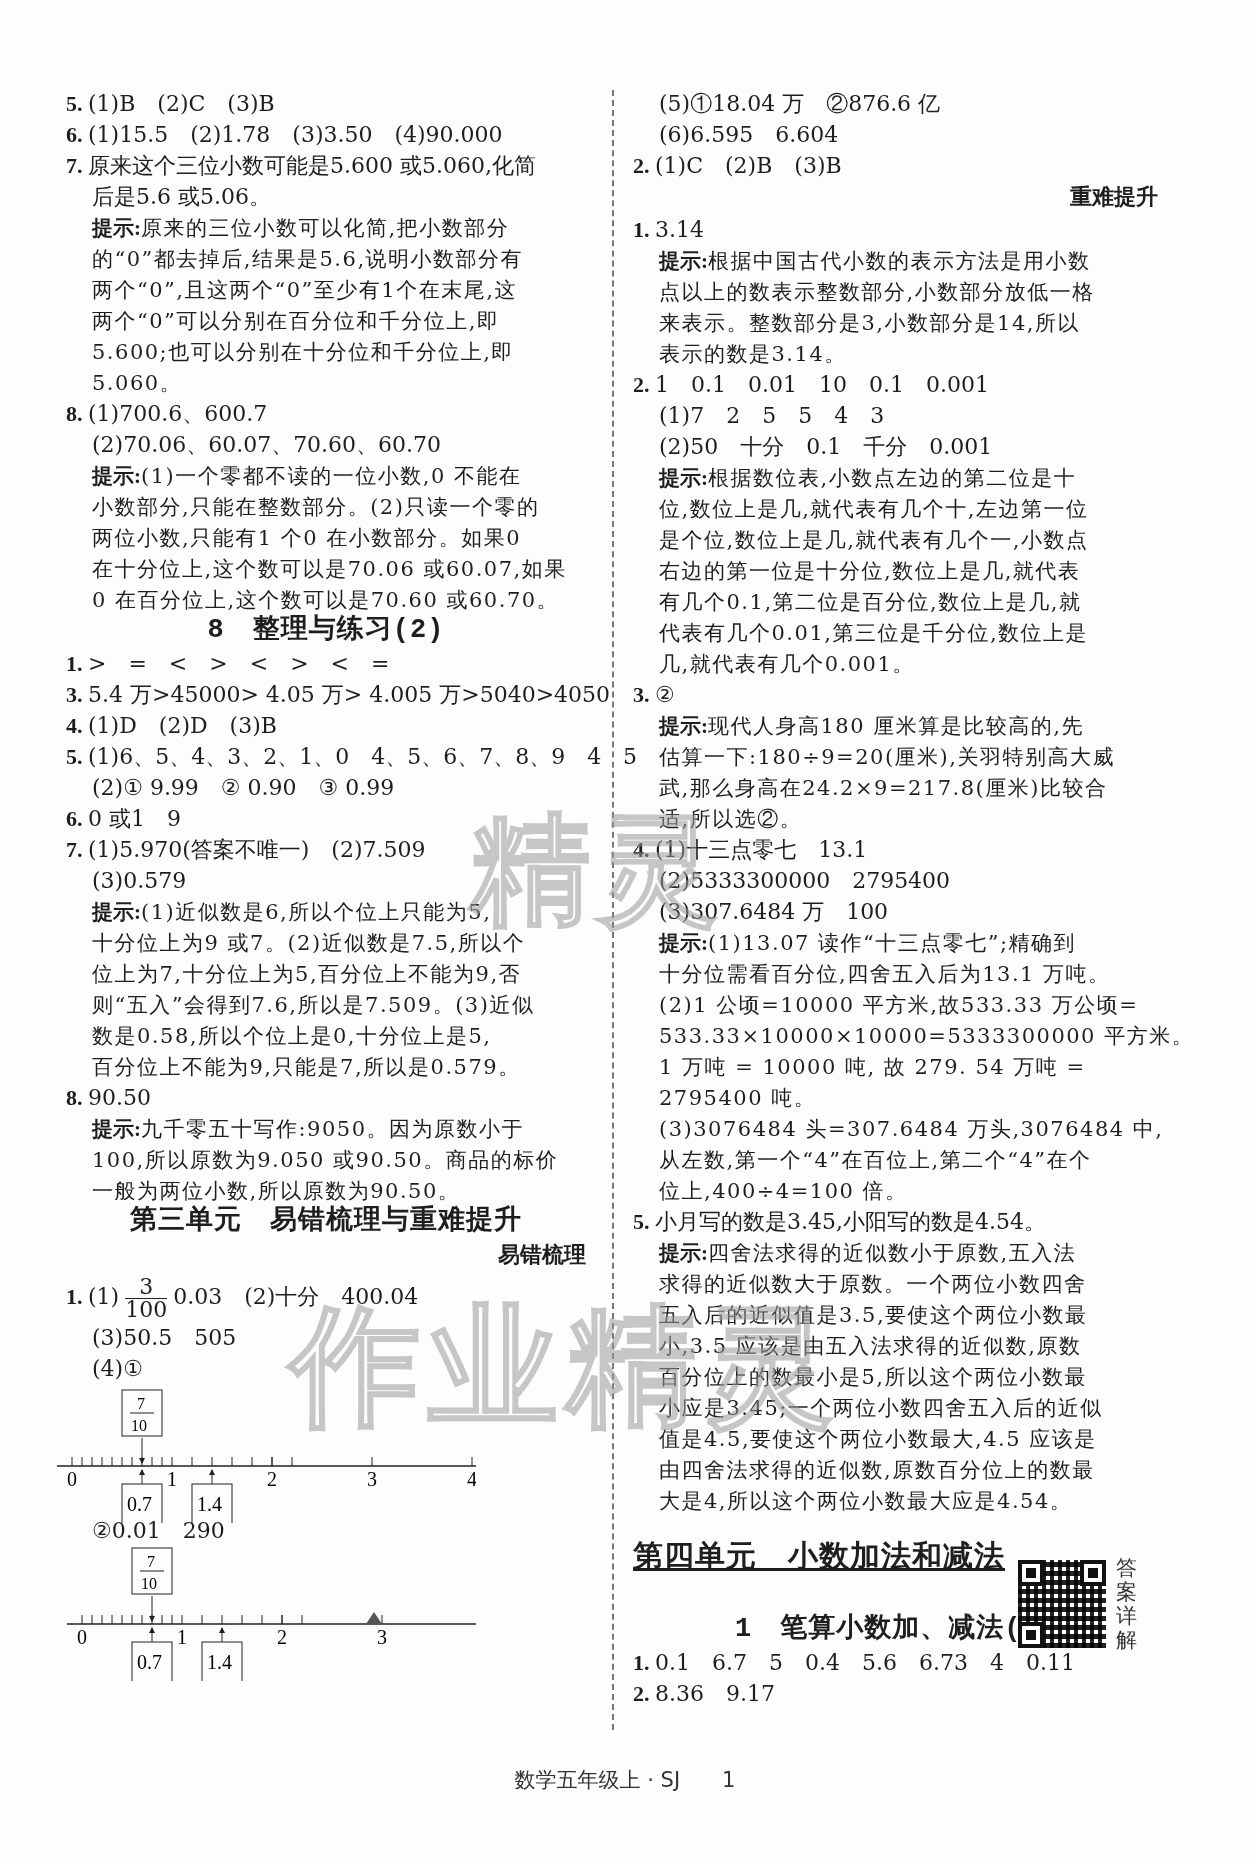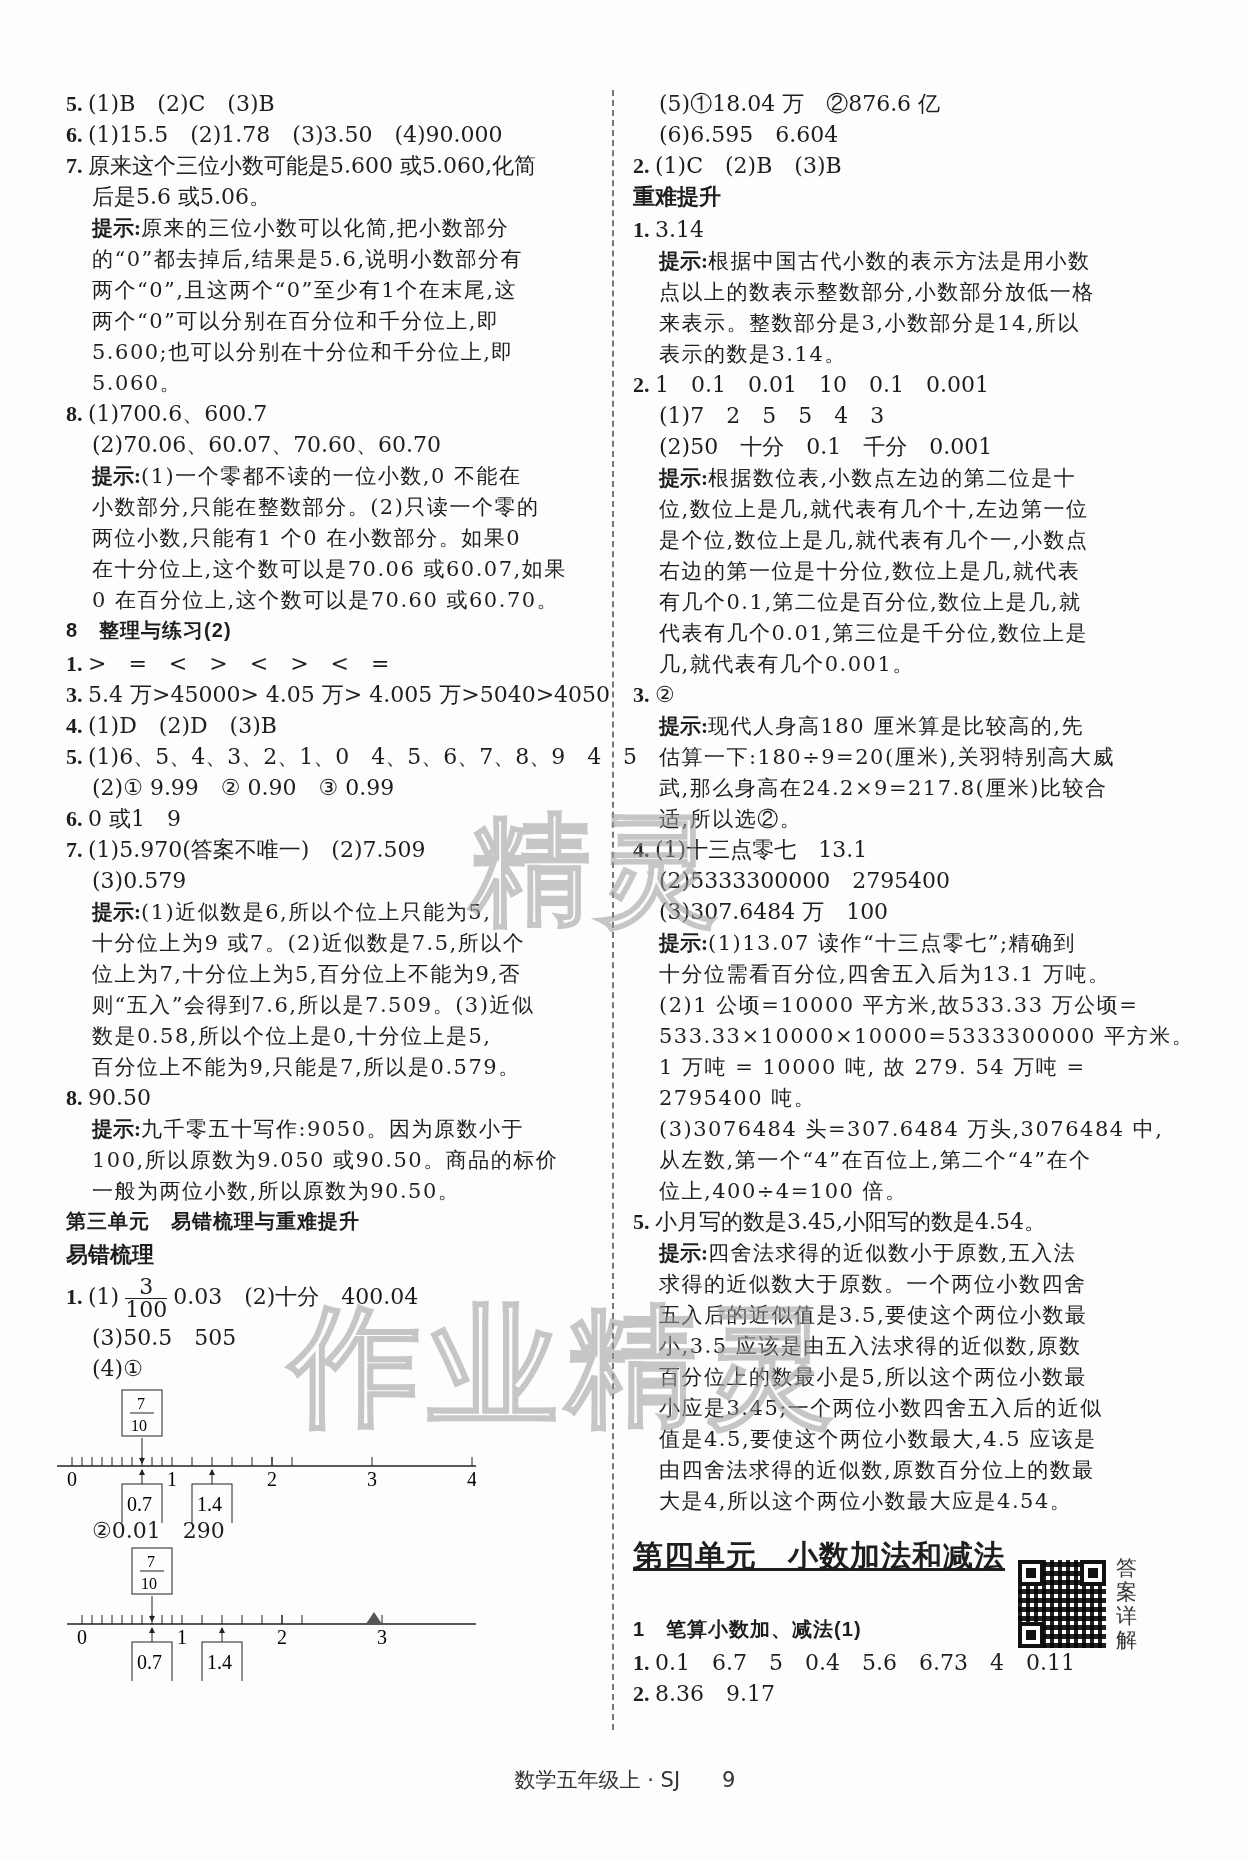--- a/index.html
+++ b/index.html
@@ -9,22 +9,22 @@
   }
   .col { position:absolute; top:88px; font-size:22px; line-height:31px; }
   .col.left { left:66px; width:520px; }
   .col.right { left:633px; width:525px; }
   .divider { position:absolute; left:612px; top:90px; height:1640px; border-left:2px dashed #777; }
   .line { white-space:nowrap; height:31px; }
   .ind { padding-left:26px; }
   .num { font-weight:bold; font-family:"Liberation Serif",serif; }
   .hint-label { font-weight:bold; font-family:Liberation Serif, serif; font-size:21px; }
   .hint { font-size:21px; letter-spacing:1.5px; }
-  .sec-title { font-weight:bold; font-family:Liberation Sans, sans-serif; font-size:20px; height:33px; letter-spacing:1px; }
-  .sub-title { font-weight:bold; font-family:"DejaVu Sans",sans-serif; font-size:22px; height:33px; }
+  .sec-title { text-align:center; font-weight:bold; font-family:Liberation Mono, monospace; font-size:27px; height:33px; letter-spacing:1px; }
+  .sub-title { font-weight:bold; font-family:"DejaVu Sans",sans-serif; font-size:22px; height:33px;text-align:right; }
   .frac { display:inline-block; vertical-align:middle; text-align:center; line-height:22px; margin:0 6px; }
   .frac .n { display:block; border-bottom:1px solid #222; padding:0 2px; }
   .frac .d { display:block; }
   .numline { position:relative; height:135px; }
   .numline svg { position:absolute; left:0; top:0; }
   .unit4 { font-family:"Liberation Serif",serif; font-size:30px; font-weight:bold; letter-spacing:1px; }
   .qr { position:absolute; left:1018px; top:1560px; width:88px; height:88px; background:
         repeating-linear-gradient(90deg,#222 0 4px,#fff 4px 8px),
         repeating-linear-gradient(0deg,#222 0 5px,#fff 5px 9px); background-blend-mode:multiply; }
   .qr .f { position:absolute; width:18px; height:18px; border:4px solid #111; background:#fff; }
@@ -225,16 +225,16 @@
     <div class="line"><span class="num">2. </span><span>8.36　9.17</span></div>
   </div>
 
 <div class="qr">
   <div class="f" style="left:0;top:0"></div>
   <div class="f" style="right:0;top:0"></div>
   <div class="f" style="left:0;bottom:0"></div>
 </div>
 <div class="qr-text">答案详解</div>
 
-<div class="footer">数学五年级上 · SJ　　9</div>
+<div class="footer">数学五年级上 · SJ　　1</div>
 
 <div class="watermark" style="left:290px;top:1280px;font-size:130px;">作业精灵</div>
 <div class="watermark" style="left:470px;top:790px;font-size:120px;">精灵</div>
 
 </body></html>

